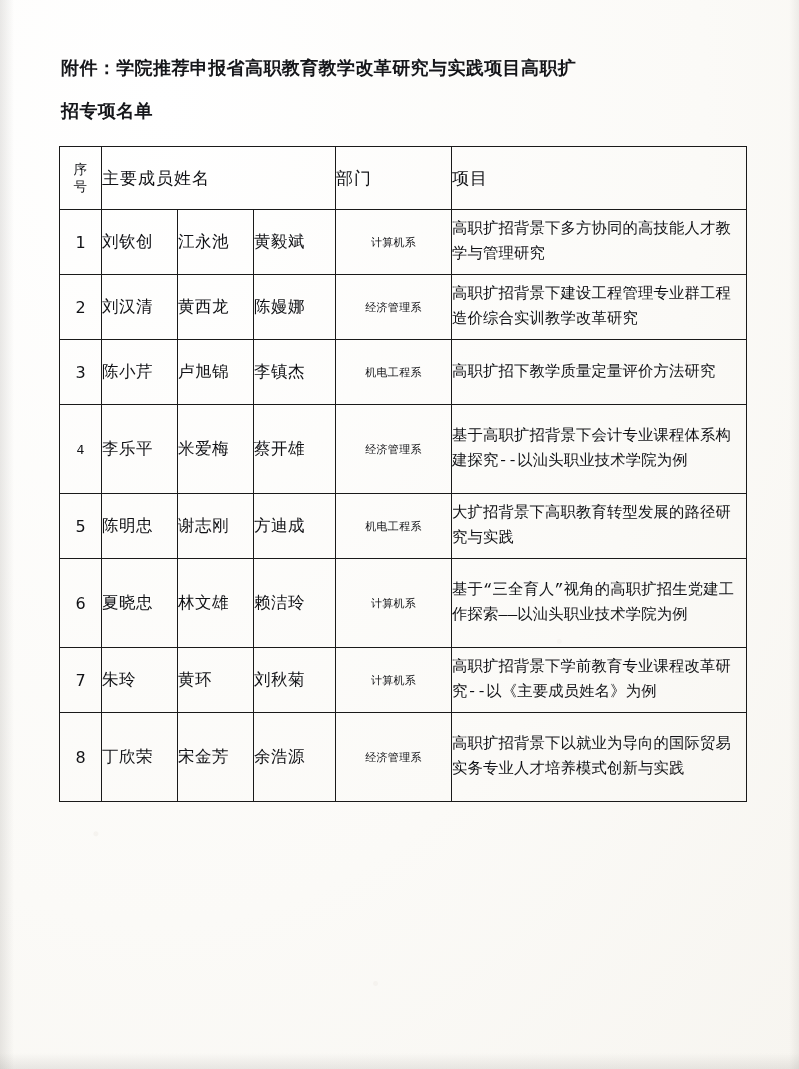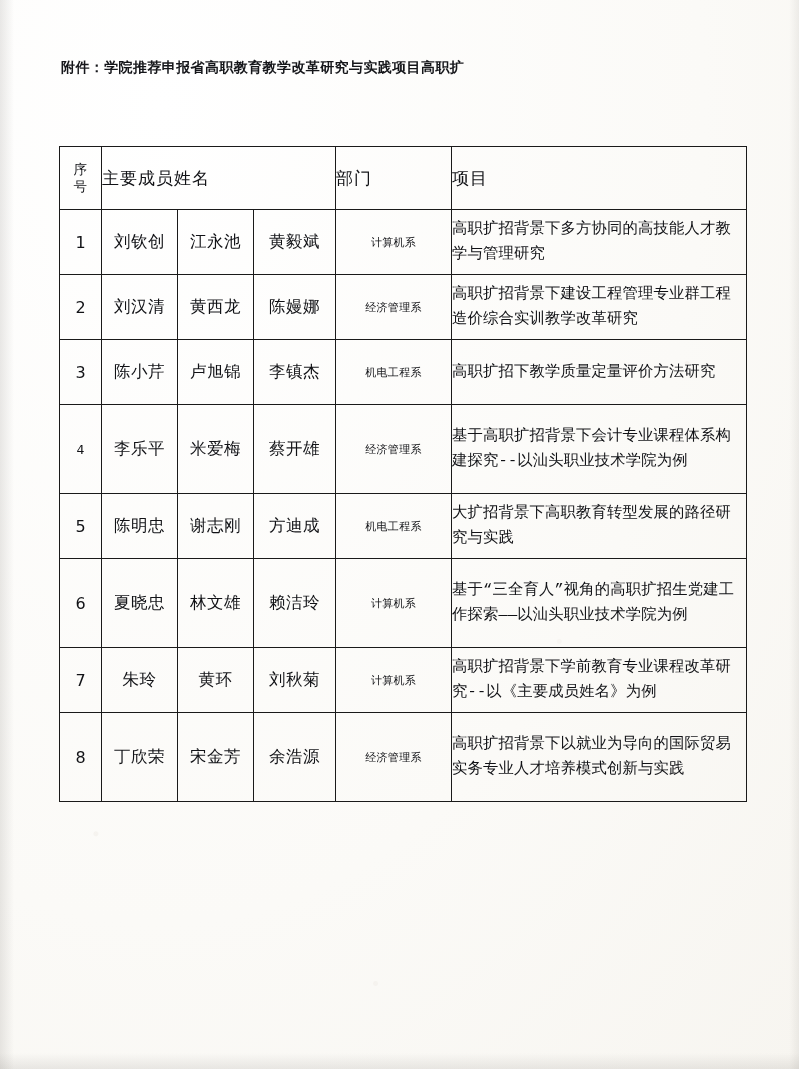--- a/index.html
+++ b/index.html
@@ -50,21 +50,21 @@
     pointer-events: none;
   }
 
   .title {
     position: absolute;
     left: 61px;
     top: 46px;
     width: 690px;
     font-family: "DejaVu Sans", sans-serif;
     font-weight: bold;
-    font-size: 14px;
+    font-size: 18px;
     line-height: 43px;
     color: #15161a;
     letter-spacing: 0.4px;
   }
 
   .table-wrap {
     position: absolute;
     left: 59px;
     top: 146px;
     width: 688px;
@@ -96,21 +96,20 @@
     height: 62px;
     letter-spacing: 1px;
   }
   .head-seq {
     font-size: 13.5px;
     line-height: 17px;
     text-align: center;
     letter-spacing: 0.5px;
   }
   .cell-center {
-    text-align: center;
     font-size: 16.5px;
     letter-spacing: 0.5px;
     padding: 4px 2px;
   }
   .cell-seq {
     text-align: center;
     font-size: 16px;
   }
   .cell-seq.small { font-size: 12.5px; }
   .cell-dept {
@@ -137,20 +136,21 @@
 <body>
 
 <div class="page">
   <div class="paper-noise"></div>
   <div class="edge-shadow-left"></div>
   <div class="edge-shadow-right"></div>
   <div class="edge-shadow-bottom"></div>
 
   <div class="title">
     <div>附件：学院推荐申报省高职教育教学改革研究与实践项目高职扩</div>
+    <div>招专项名单</div>
   </div>
 
   <div class="table-wrap">
     <table class="doc-table">
       <colgroup>
         <col class="c-seq">
           <col class="c-n1">
           <col class="c-n2">
           <col class="c-n3">
           <col class="c-dept">

